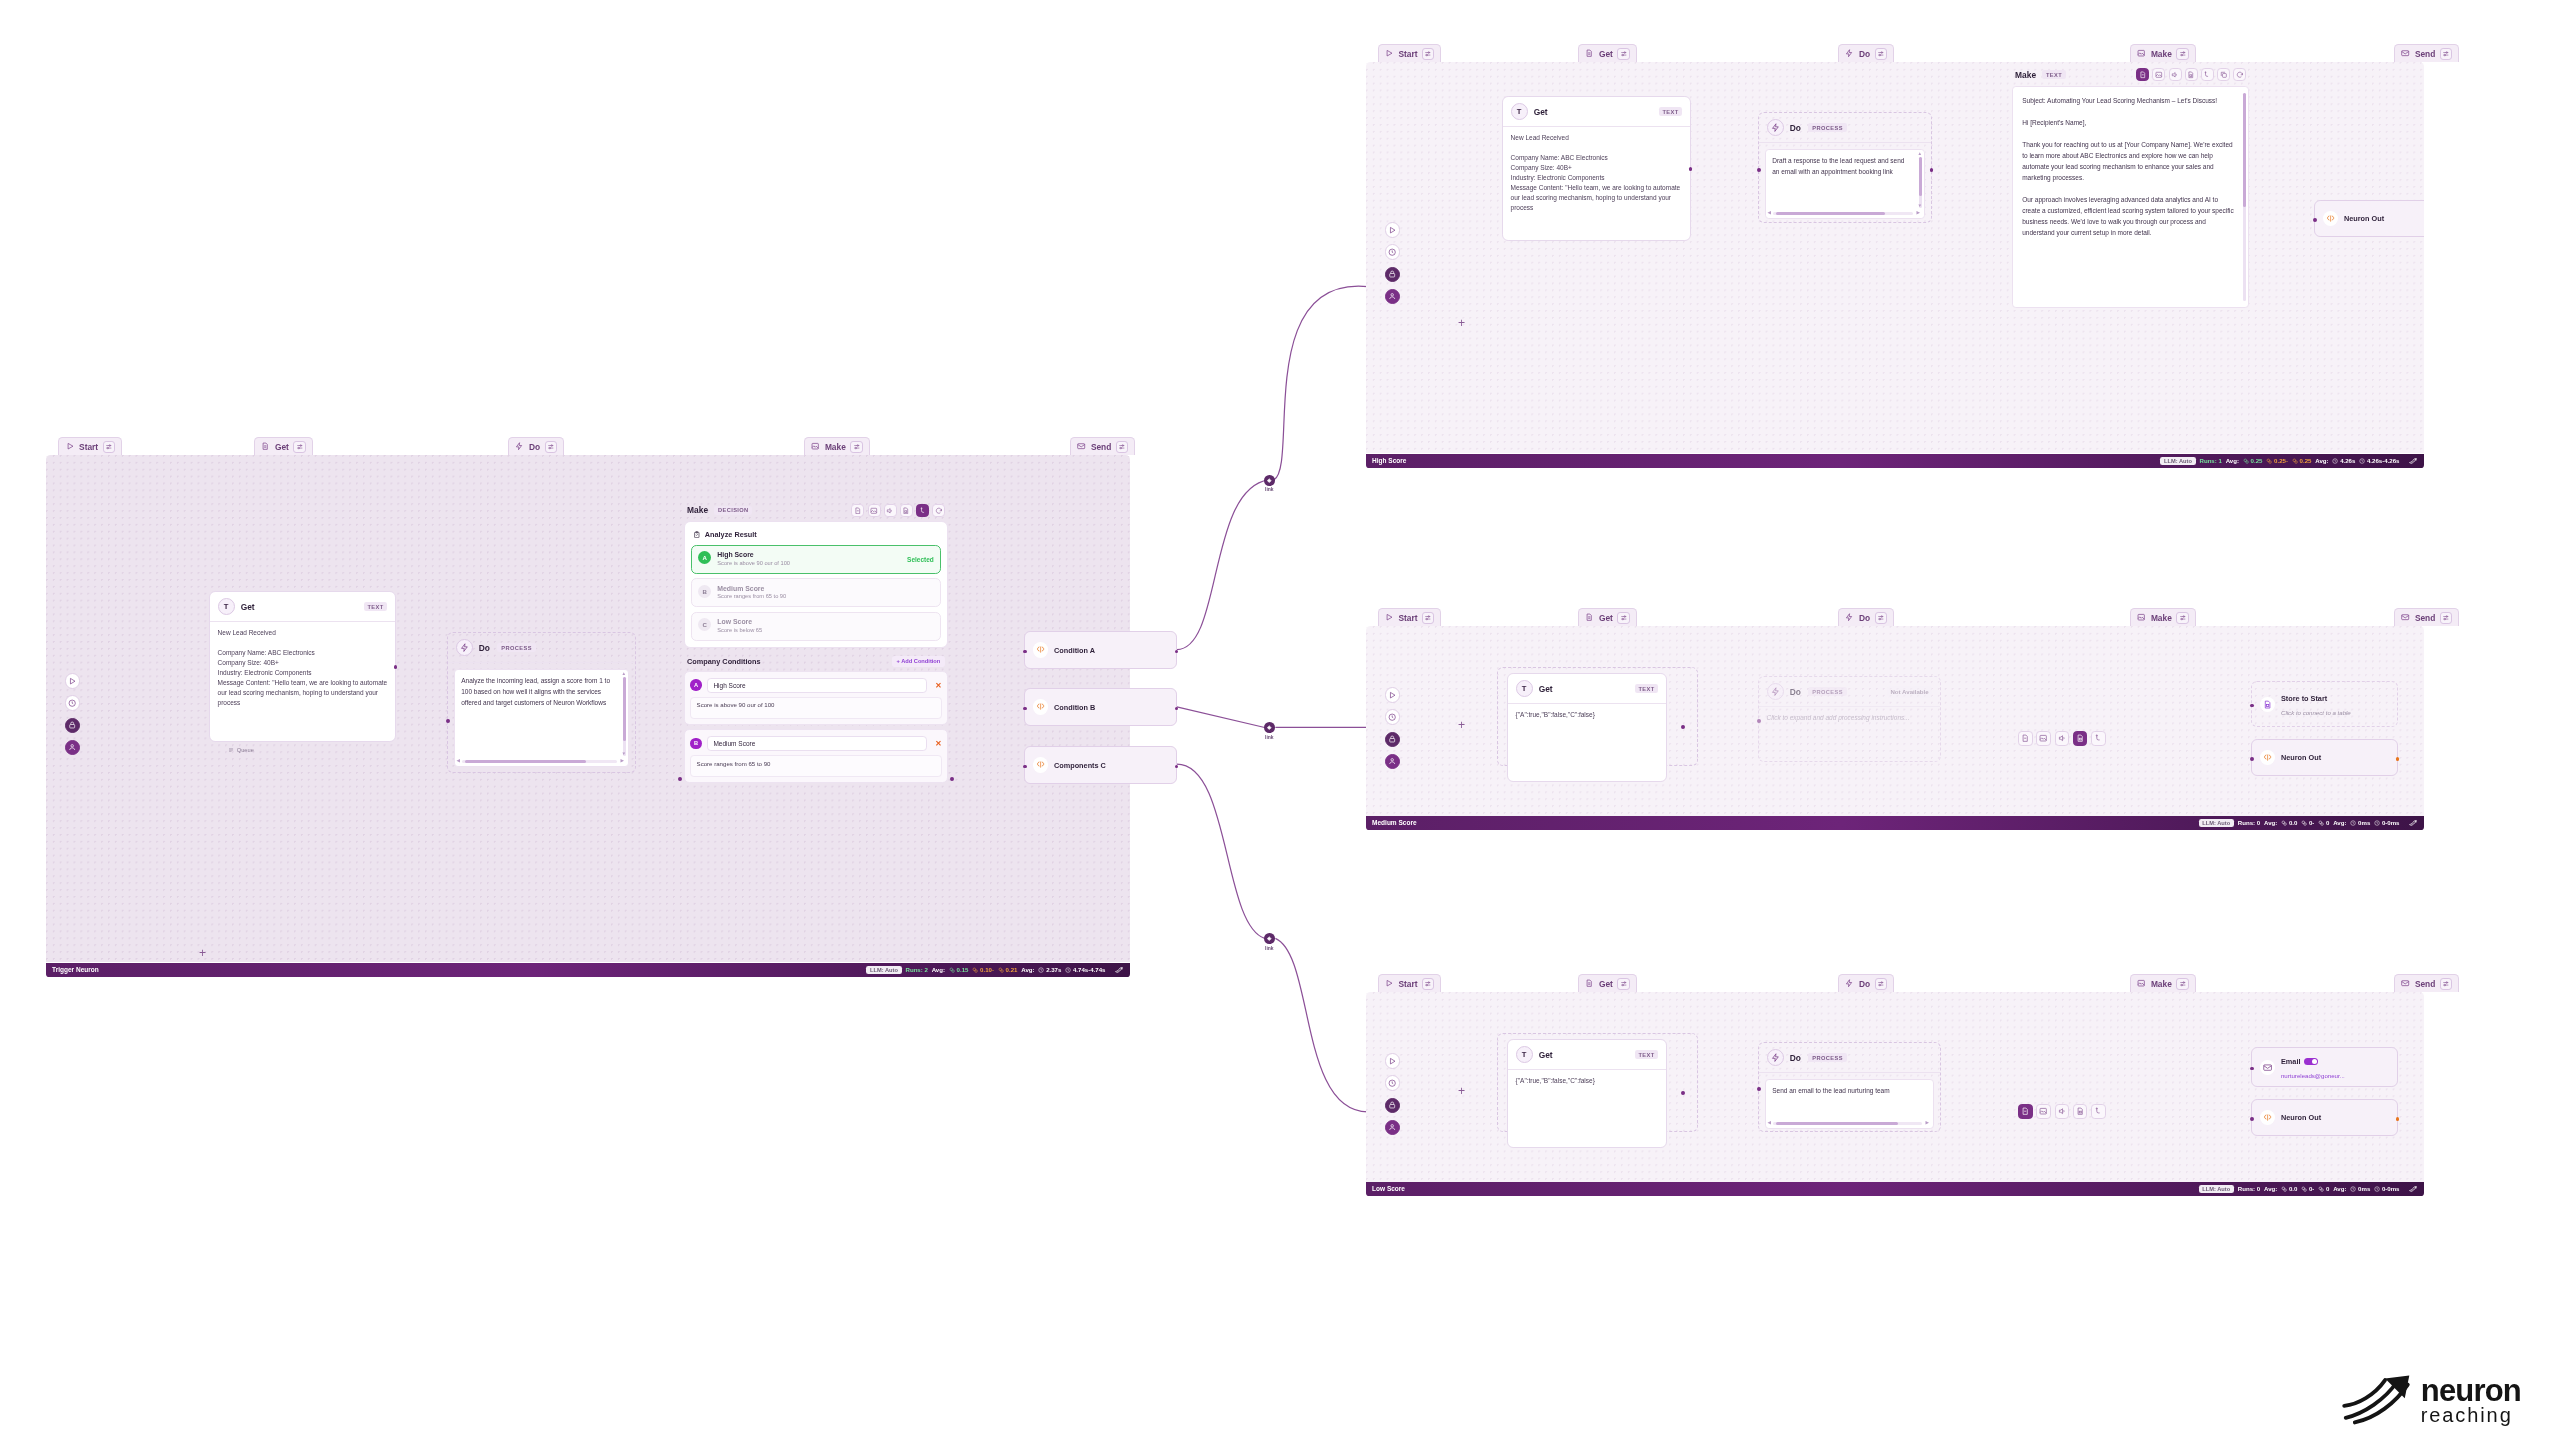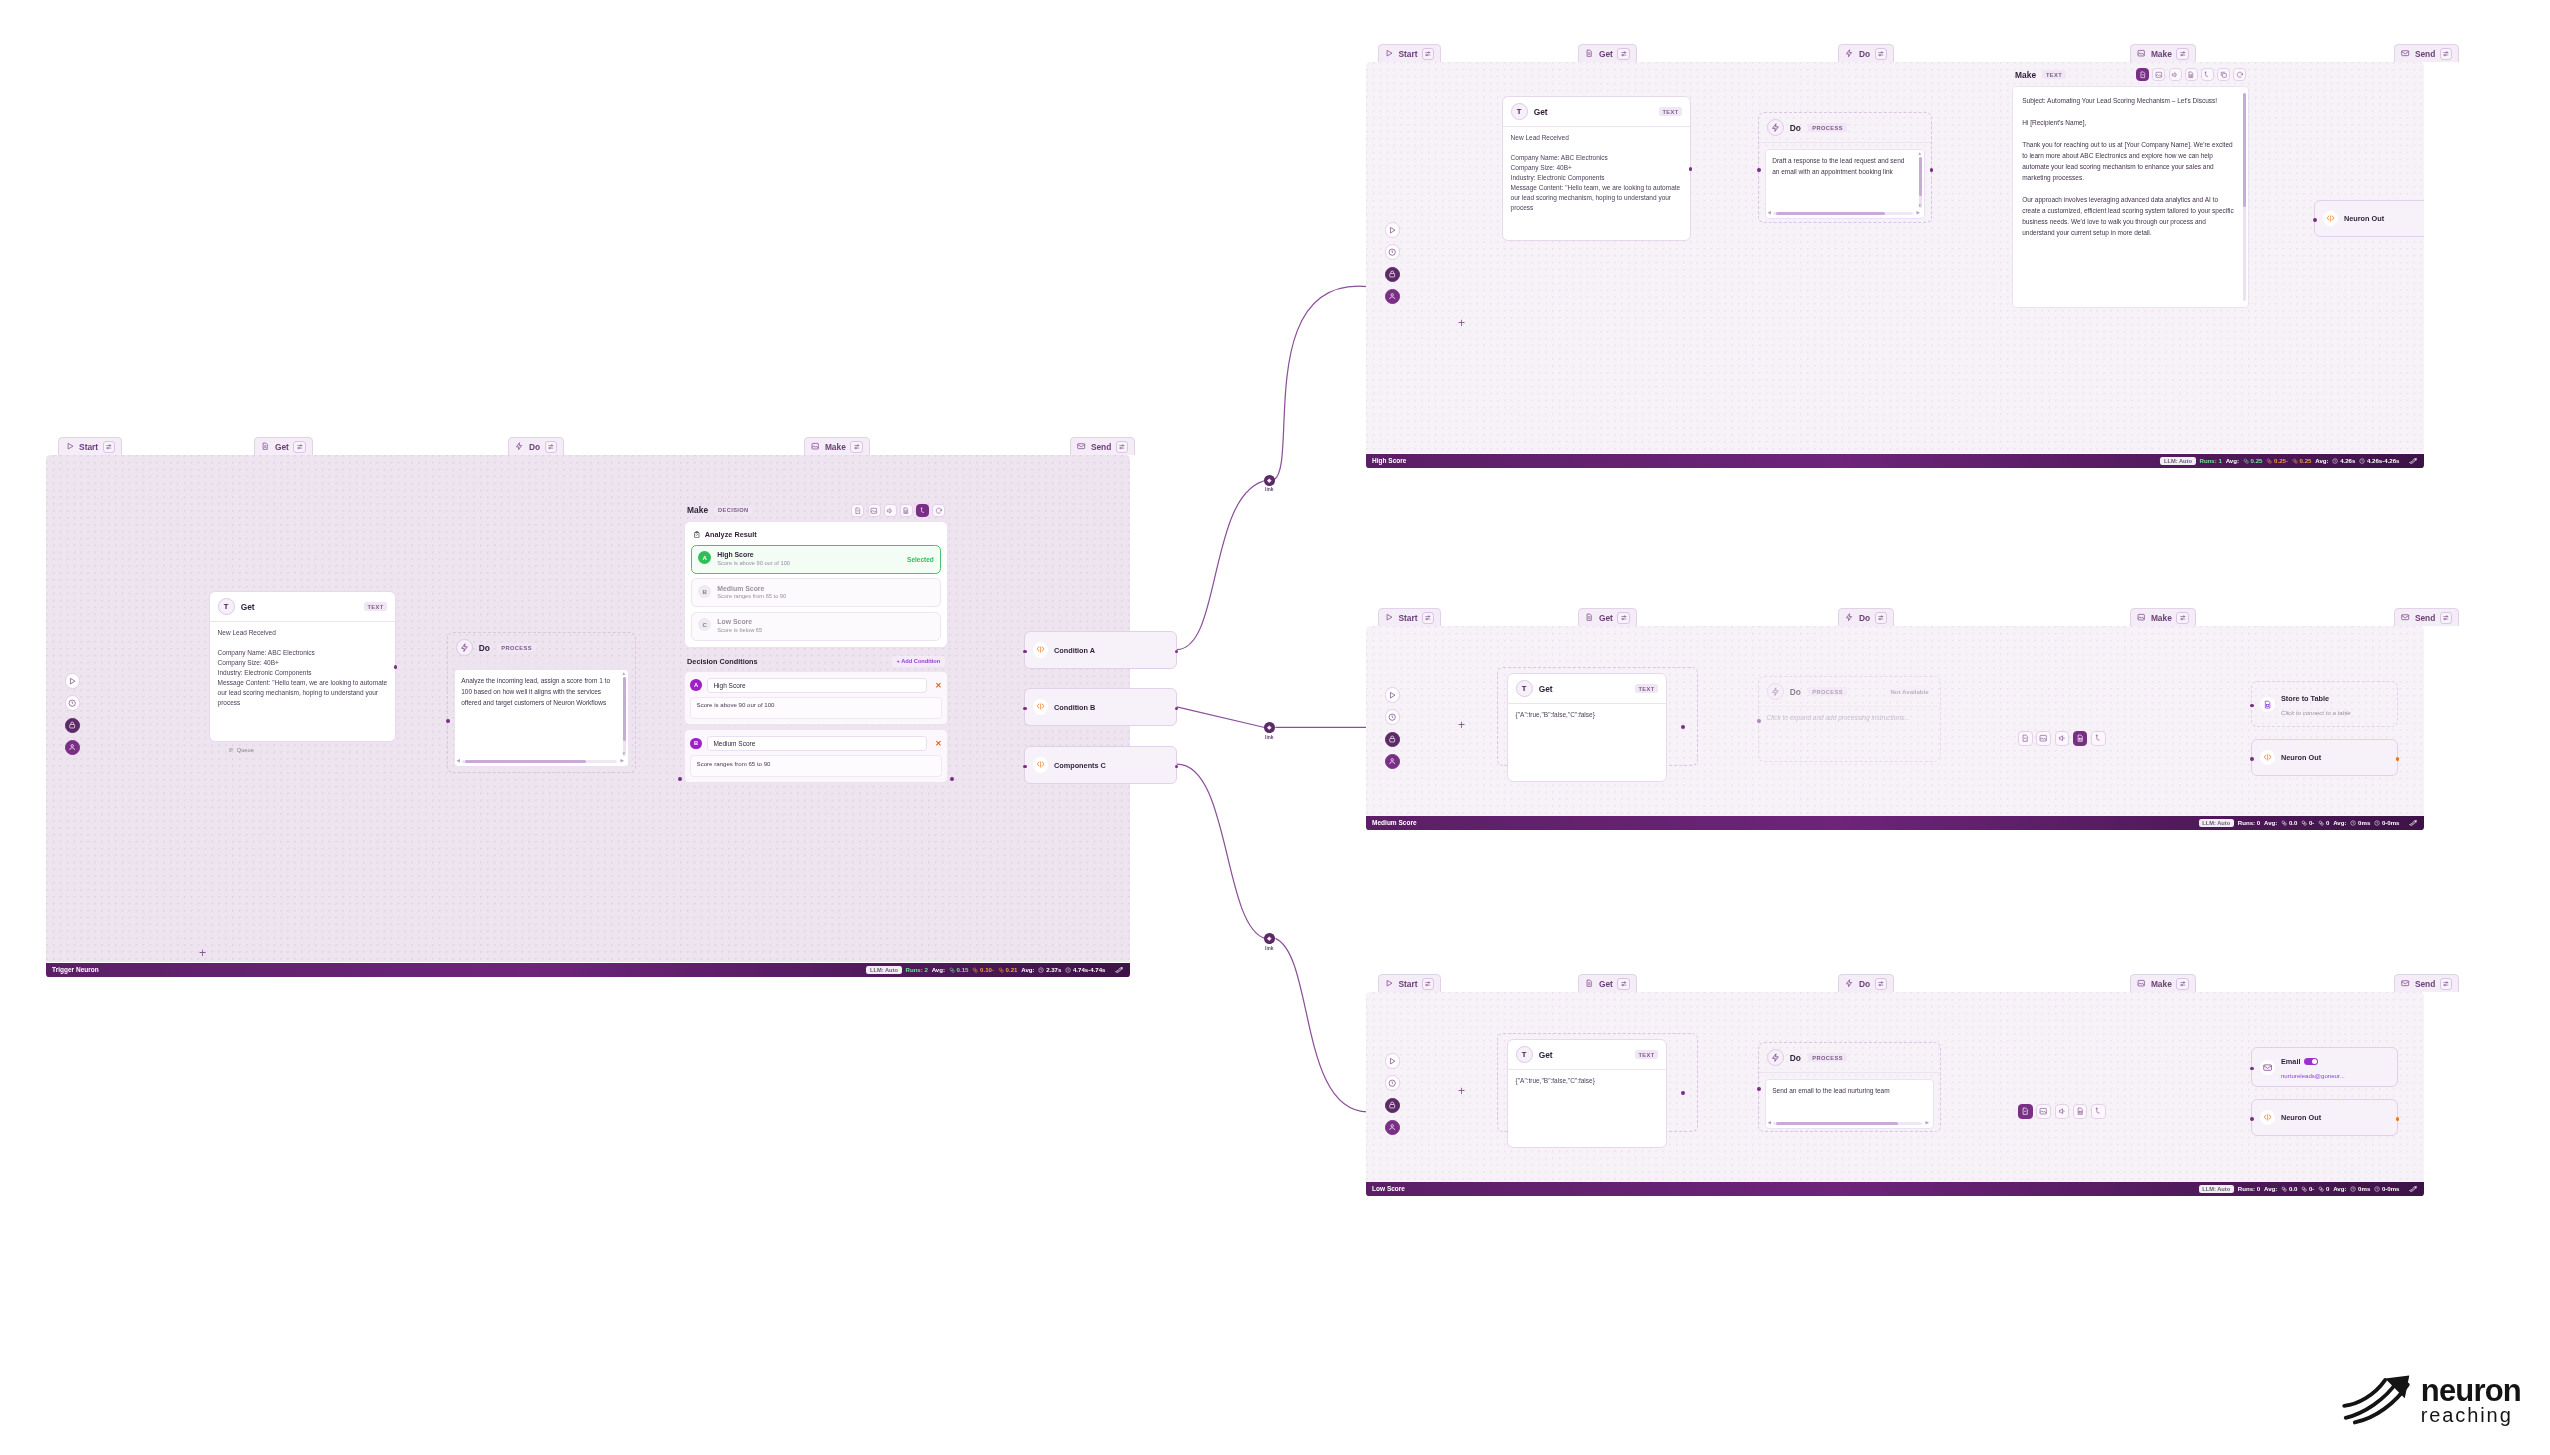--- a/index.html
+++ b/index.html
@@ -545,21 +545,21 @@
           <div class="dr-row" style="margin-bottom:0;">
             <div class="dr-badge">C</div>
             <div>
               <div class="dr-name dim">Low Score</div>
               <div class="dr-desc">Score is below 65</div>
             </div>
           </div>
         </div>
 
         <div class="dc-head" style="margin-top:6.1px;">
-          <span class="dc-title">Decision Conditions</span>
+          <span class="dc-title">Company Conditions</span>
           <span class="dc-add">+ Add Condition</span>
         </div>
 
         <div class="cond">
           <div class="cond-top">
             <span class="cond-badge">A</span>
             <span class="cond-input">High Score</span>
             <span class="cond-x">✕</span>
           </div>
           <div class="cond-desc">Score is above 90 our of 100</div>
@@ -1120,21 +1120,21 @@
       </div>
 
       <div class="pill dashed" style="left:885px; top:55px; width:147px; height:46px;">
         <span class="pico">
             <svg viewBox="0 0 24 24" fill="none" stroke="#8f3fd4" stroke-width="2">
               <path d="M6 3h8l4 4v14H6z"></path>
               <rect x="9" y="12" width="6" height="5"></rect>
             </svg>
           </span>
         <span>
-          <span class="plabel">Store to Table</span><br>
+          <span class="plabel">Store to Start</span><br>
           <span class="psub">Click to connect to a table</span>
         </span>
         <span class="port" style="left:-2.3px; top:21.4px;"></span>
       </div>
 
       <div class="pill" style="left:885px; top:113px; width:147px; height:37px;">
         <span class="pico">
             <svg viewBox="0 0 24 24" fill="none" stroke="#e8761f" stroke-width="1.8">
               <path d="M12 4v16"></path>
               <path d="M9 5a3 3 0 00-3 3 2.5 2.5 0 000 5 3 3 0 003 3"></path>

